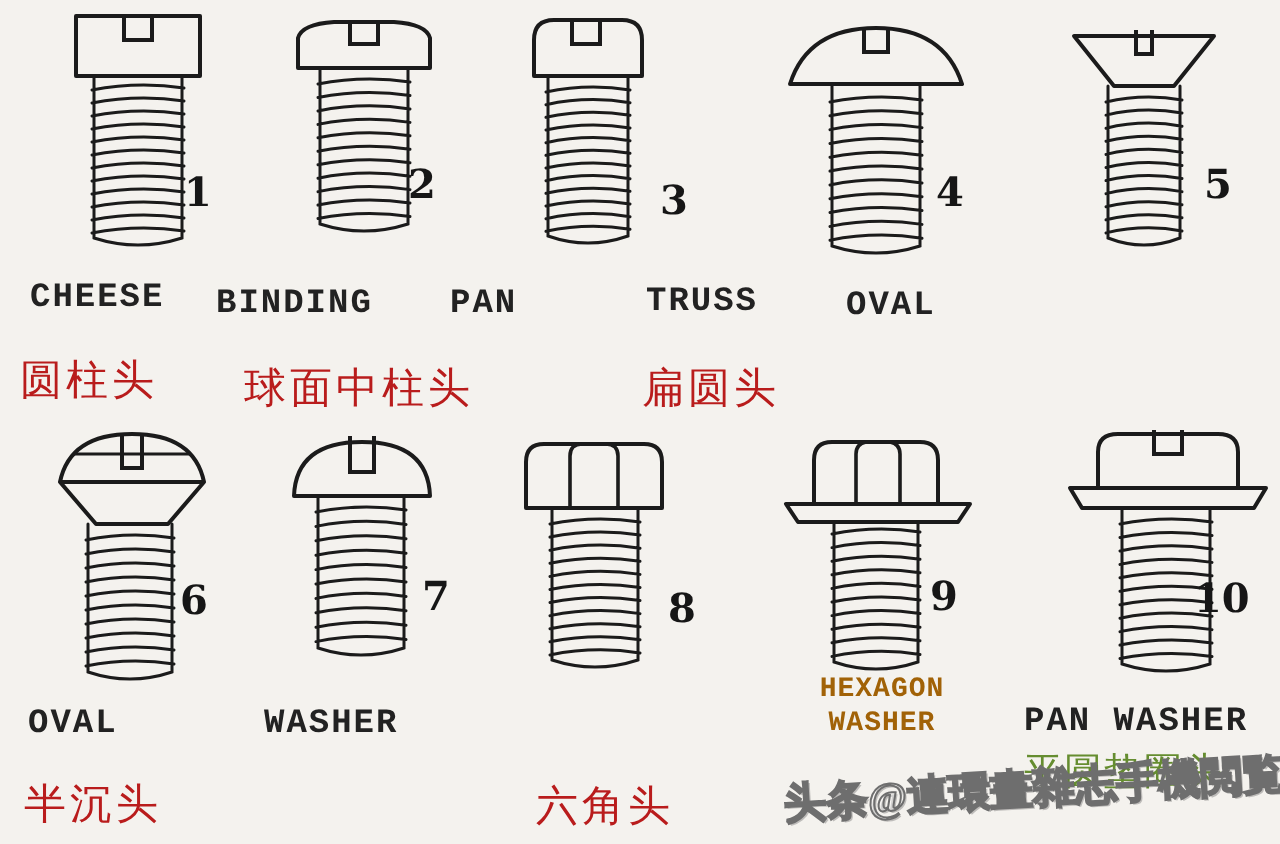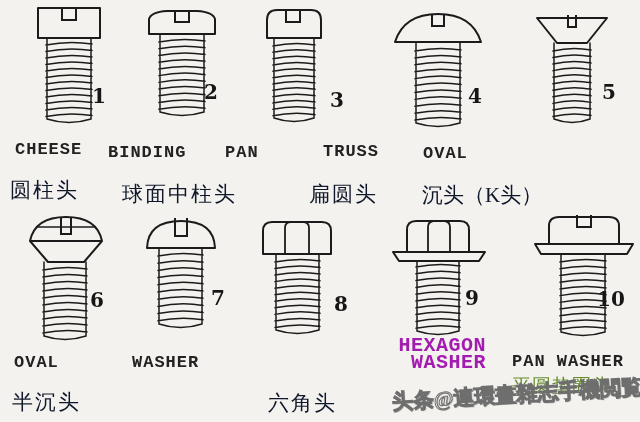--- a/index.html
+++ b/index.html
@@ -9,26 +9,26 @@
     font-family:"Liberation Sans",sans-serif;
   }
   .abs{position:absolute;}
   .en{
     font-family:"Liberation Mono","DejaVu Sans Mono",monospace;
     font-weight:700;font-size:17px;letter-spacing:1px;color:#222;
     white-space:nowrap;
   }
   .en-small{
     font-family:"Liberation Mono","DejaVu Sans Mono",monospace;
-    font-weight:700;font-size:20px;letter-spacing:0.5px;color:#a21caf;
-    line-height:17px;width:90px;text-align:right;white-space:normal;
+    font-weight:700;font-size:14px;letter-spacing:0.5px;color:#a16207;
+    line-height:17px;width:90px;text-align:center;white-space:normal;
   }
   .cn{
     font-family:"Liberation Serif","DejaVu Serif",serif;
-    font-size:21px;letter-spacing:2px;color:#0f172a;white-space:nowrap;
+    font-size:21px;letter-spacing:2px;color:#b91c1c;white-space:nowrap;
   }
   .cn-faint{
     font-family:"Liberation Serif","DejaVu Serif",serif;
     font-size:19px;letter-spacing:1px;color:#4d7c0f;opacity:.85;
     white-space:nowrap;filter:blur(.3px);
   }
   .num{
     font-family:"DejaVu Serif","Liberation Serif",serif;
     font-weight:700;font-size:20px;color:#161616;
   }
@@ -142,22 +142,21 @@
   <div class="abs num" style="left:597px;top:287px">10</div>
 
   <div class="abs en" style="left:15px;top:140px">CHEESE</div>
   <div class="abs en" style="left:108px;top:143px">BINDING</div>
   <div class="abs en" style="left:225px;top:143px">PAN</div>
   <div class="abs en" style="left:323px;top:142px">TRUSS</div>
   <div class="abs en" style="left:423px;top:144px">OVAL</div>
 
   <div class="abs cn" style="left:10px;top:176px">圆柱头</div>
   <div class="abs cn" style="left:122px;top:180px">球面中柱头</div>
-  <div class="abs cn" style="left:309px;top:180px">扁圆头</div>
-  <div class="abs cn" style="left:422px;top:181px;letter-spacing:0">沉头（K头）</div>
+  <div class="abs cn" style="left:321px;top:180px">扁圆头</div>
 
   <div class="abs en" style="left:14px;top:353px">OVAL</div>
   <div class="abs en" style="left:132px;top:353px">WASHER</div>
   <div class="abs en-small" style="left:396px;top:337px">HEXAGON WASHER</div>
   <div class="abs cn" style="left:12px;top:388px">半沉头</div>
 
   <div class="abs en" style="left:512px;top:352px">PAN WASHER</div>
   <div class="abs cn" style="left:268px;top:389px">六角头</div>
   <div class="abs cn-faint" style="left:512px;top:373px">平圆垫圈头</div>
 

